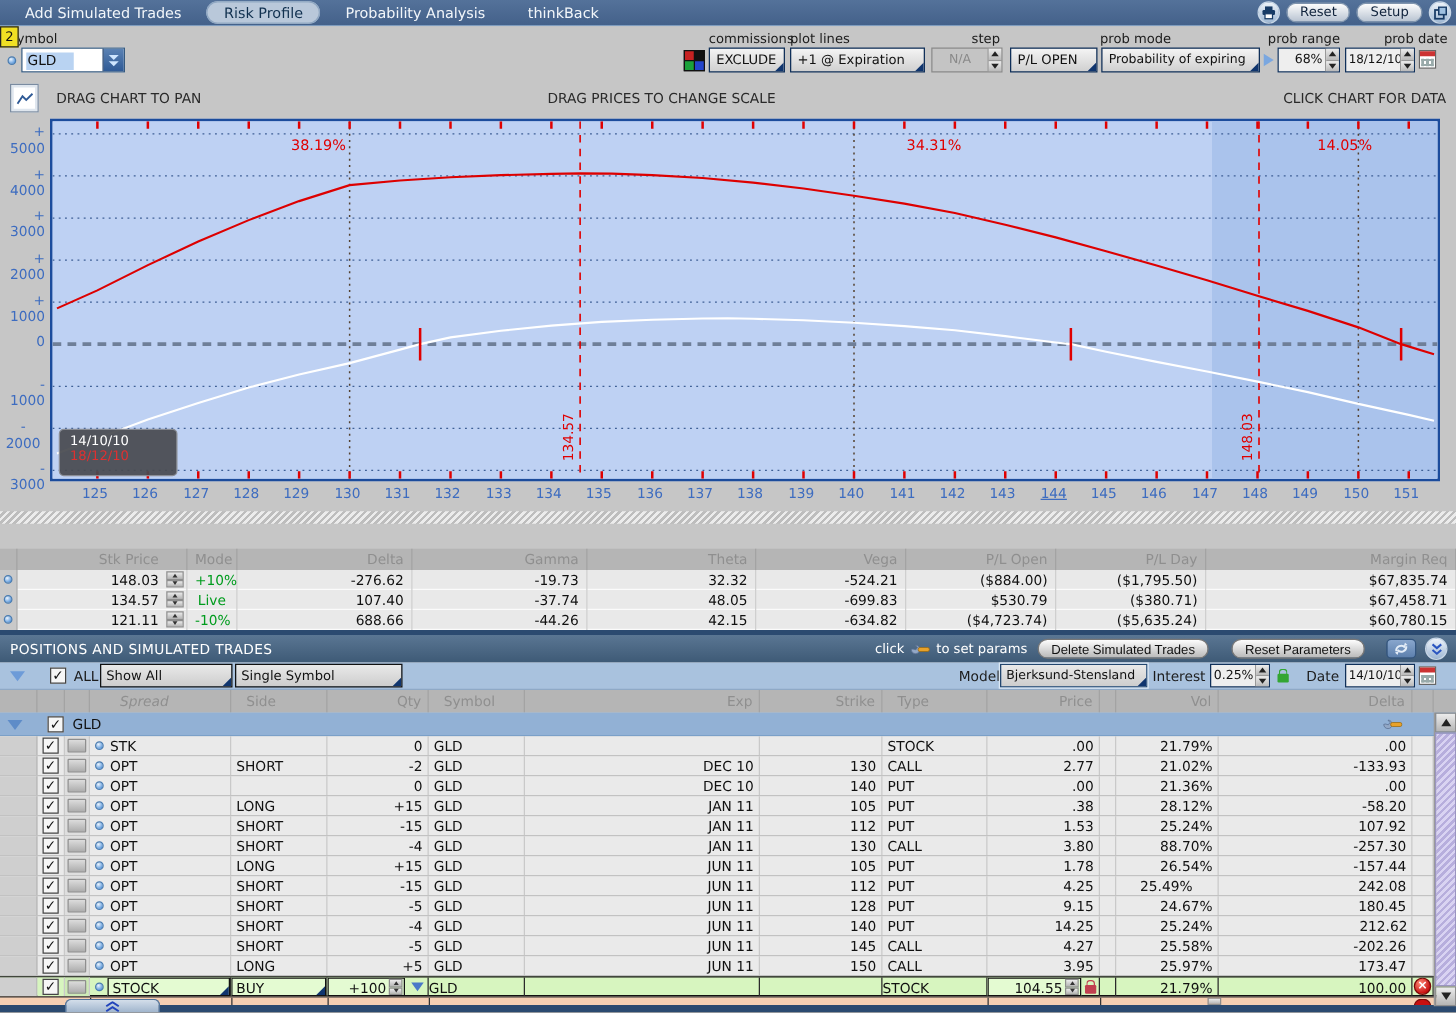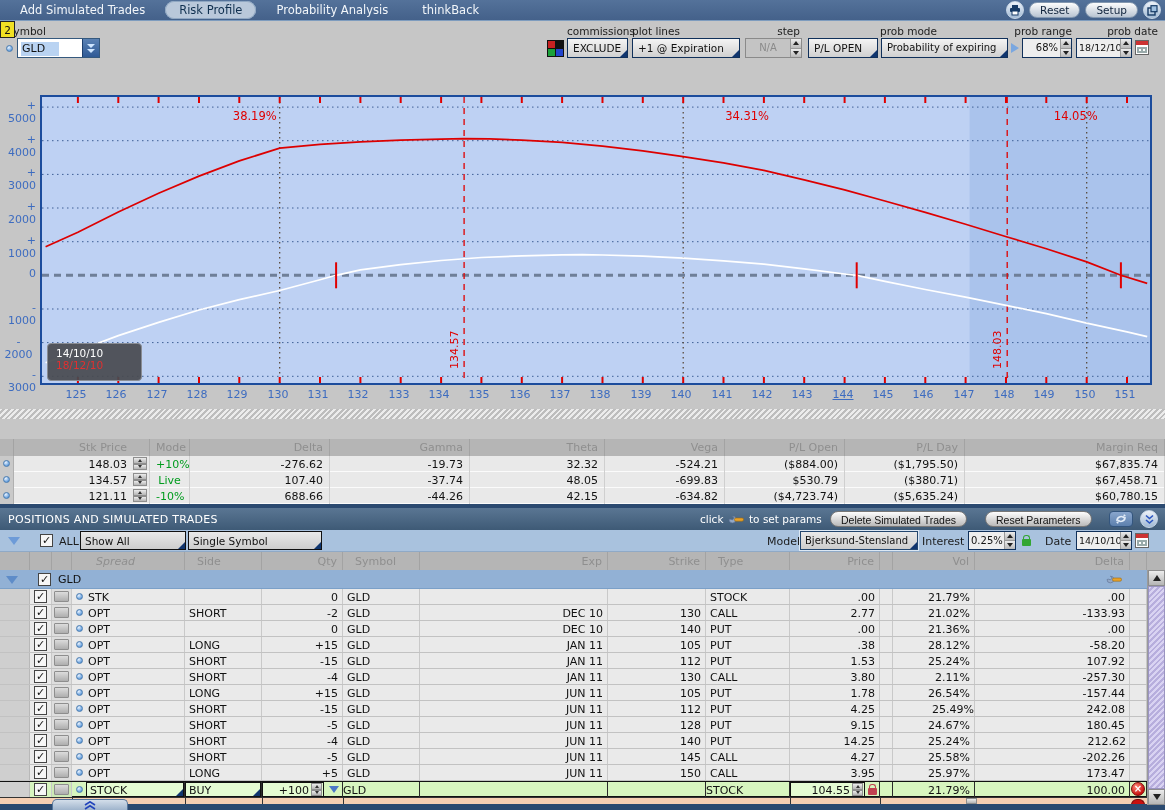--- a/index.html
+++ b/index.html
@@ -239,20 +239,30 @@
             <i class="t-up"></i>
           </span>
           <span class="sb">
             <i class="t-dn"></i>
           </span>
         </span>
     </div>
     <div class="cal" style="left:1135px;top:19px"></div>
   </div>
 
+  <div class="hints">
+    <div class="chart-mini-btn">
+      <svg width="14" height="12" viewBox="0 0 14 12">
+          <polyline points="1,10 5,4 8,7 13,2" fill="none" stroke="#2f5a96" stroke-width="1.5"></polyline>
+        </svg>
+    </div>
+    <div class="hint" style="left:45px">DRAG CHART TO PAN</div>
+    <div class="hint" style="left:438px">DRAG PRICES TO CHANGE SCALE</div>
+    <div class="hint" style="right:8px">CLICK CHART FOR DATA</div>
+  </div>
 
   <div class="plot">
     <svg id="chart-svg" width="1108" height="286" viewBox="0 0 1108 286">
         <rect x="0" y="0" width="1108" height="286" fill="#bed1f3"></rect>
         <rect x="927.6" y="0" width="180.4" height="286" fill="#aac3ec"></rect>
         <line x1="0" y1="10.1" x2="1108" y2="10.1" stroke="#3e5f95" stroke-width="1" stroke-dasharray="1.5,3.5"></line>
         <line x1="0" y1="43.7" x2="1108" y2="43.7" stroke="#3e5f95" stroke-width="1" stroke-dasharray="1.5,3.5"></line>
         <line x1="0" y1="77.4" x2="1108" y2="77.4" stroke="#3e5f95" stroke-width="1" stroke-dasharray="1.5,3.5"></line>
         <line x1="0" y1="111.0" x2="1108" y2="111.0" stroke="#3e5f95" stroke-width="1" stroke-dasharray="1.5,3.5"></line>
         <line x1="0" y1="144.7" x2="1108" y2="144.7" stroke="#3e5f95" stroke-width="1" stroke-dasharray="1.5,3.5"></line>
@@ -659,21 +669,21 @@
         </div>
         <div class="pc" style="left: 72px; width: 113px; text-align: left; padding-left: 16px;"><span class="rdot"></span>OPT</div>
         <div class="pc" style="left: 185px; width: 77px; text-align: left; padding-left: 4px;">SHORT</div>
         <div class="pc" style="left: 262px; width: 81px; text-align: right; padding-right: 4px;">-4</div>
         <div class="pc" style="left: 343px; width: 77px; text-align: left; padding-left: 4px;">GLD</div>
         <div class="pc" style="left: 420px; width: 188px; text-align: right; padding-right: 4px;">JAN 11</div>
         <div class="pc" style="left: 608px; width: 98px; text-align: right; padding-right: 4px;">130</div>
         <div class="pc" style="left: 706px; width: 84px; text-align: left; padding-left: 4px;">CALL</div>
         <div class="pc" style="left: 790px; width: 90px; text-align: right; padding-right: 4px;">3.80</div>
         <div class="pc" style="left: 880px; width: 13px; text-align: right; padding-right: 4px;"></div>
-        <div class="pc" style="left: 893px; width: 82px; text-align: right; padding-right: 4px;">2.11%</div>
+        <div class="pc" style="left: 893px; width: 82px; text-align: right; padding-right: 4px;">88.70%</div>
         <div class="pc" style="left: 975px; width: 155px; text-align: right; padding-right: 4px;">-257.30</div>
         <div class="pc" style="left: 1130px; width: 17px; text-align: right; padding-right: 4px;"></div>
       </div>
       <div class="prow">
         <div class="gut0"></div>
         <div class="gut1"></div>
         <span class="checkbox checked" style="left: 34px; top: 1px;"></span>
         <div class="gut2">
           <span class="mini-btn"></span>
         </div>
@@ -699,21 +709,21 @@
         </div>
         <div class="pc" style="left: 72px; width: 113px; text-align: left; padding-left: 16px;"><span class="rdot"></span>OPT</div>
         <div class="pc" style="left: 185px; width: 77px; text-align: left; padding-left: 4px;">SHORT</div>
         <div class="pc" style="left: 262px; width: 81px; text-align: right; padding-right: 4px;">-15</div>
         <div class="pc" style="left: 343px; width: 77px; text-align: left; padding-left: 4px;">GLD</div>
         <div class="pc" style="left: 420px; width: 188px; text-align: right; padding-right: 4px;">JUN 11</div>
         <div class="pc" style="left: 608px; width: 98px; text-align: right; padding-right: 4px;">112</div>
         <div class="pc" style="left: 706px; width: 84px; text-align: left; padding-left: 4px;">PUT</div>
         <div class="pc" style="left: 790px; width: 90px; text-align: right; padding-right: 4px;">4.25</div>
         <div class="pc" style="left: 880px; width: 13px; text-align: right; padding-right: 4px;"></div>
-        <div class="pc" style="left: 893px; width: 82px; text-align: right; padding-right: 0;">25.49%</div>
+        <div class="pc" style="left: 893px; width: 82px; text-align: right; padding-right: 20px;">25.49%</div>
         <div class="pc" style="left: 975px; width: 155px; text-align: right; padding-right: 4px;">242.08</div>
         <div class="pc" style="left: 1130px; width: 17px; text-align: right; padding-right: 4px;"></div>
       </div>
       <div class="prow">
         <div class="gut0"></div>
         <div class="gut1"></div>
         <span class="checkbox checked" style="left: 34px; top: 1px;"></span>
         <div class="gut2">
           <span class="mini-btn"></span>
         </div>

